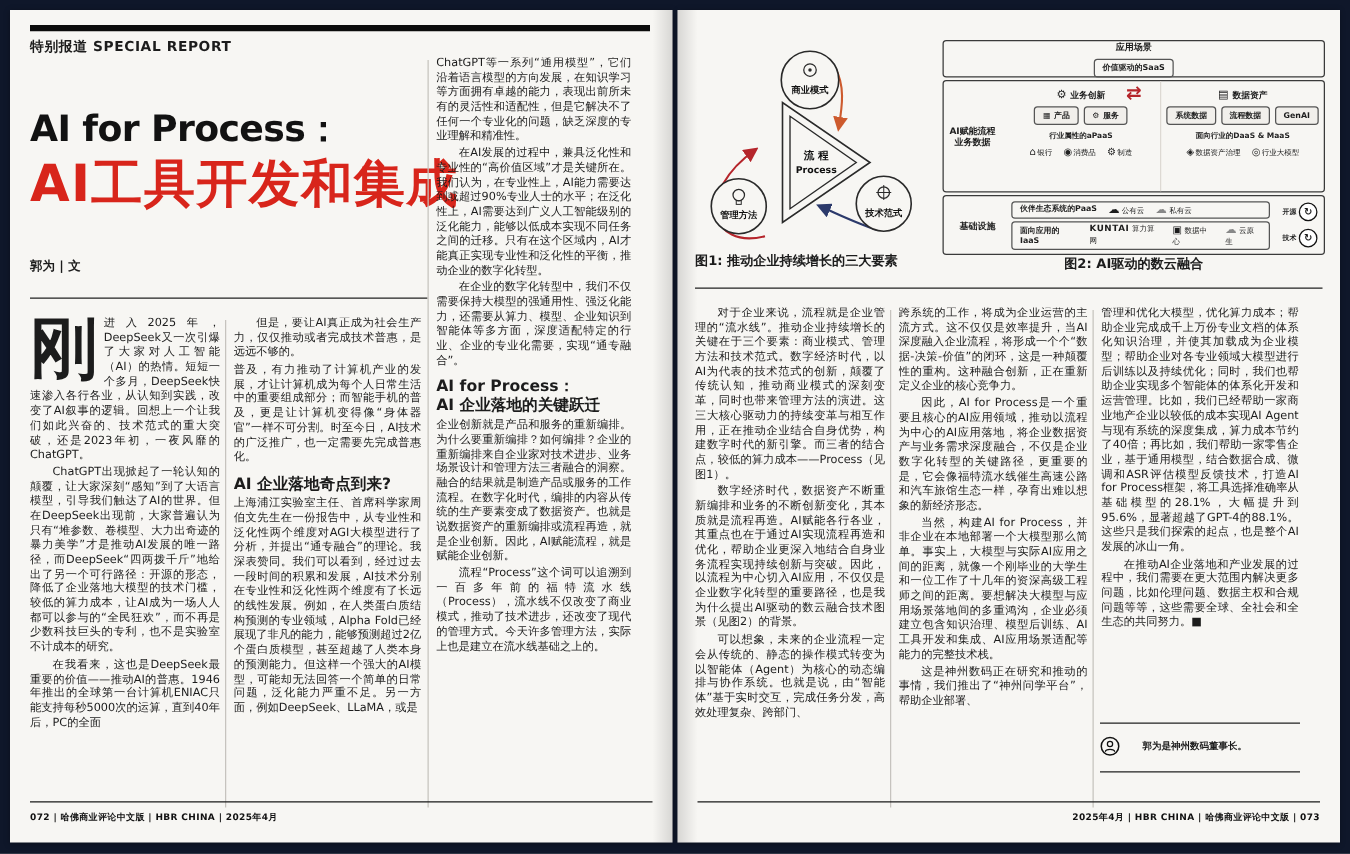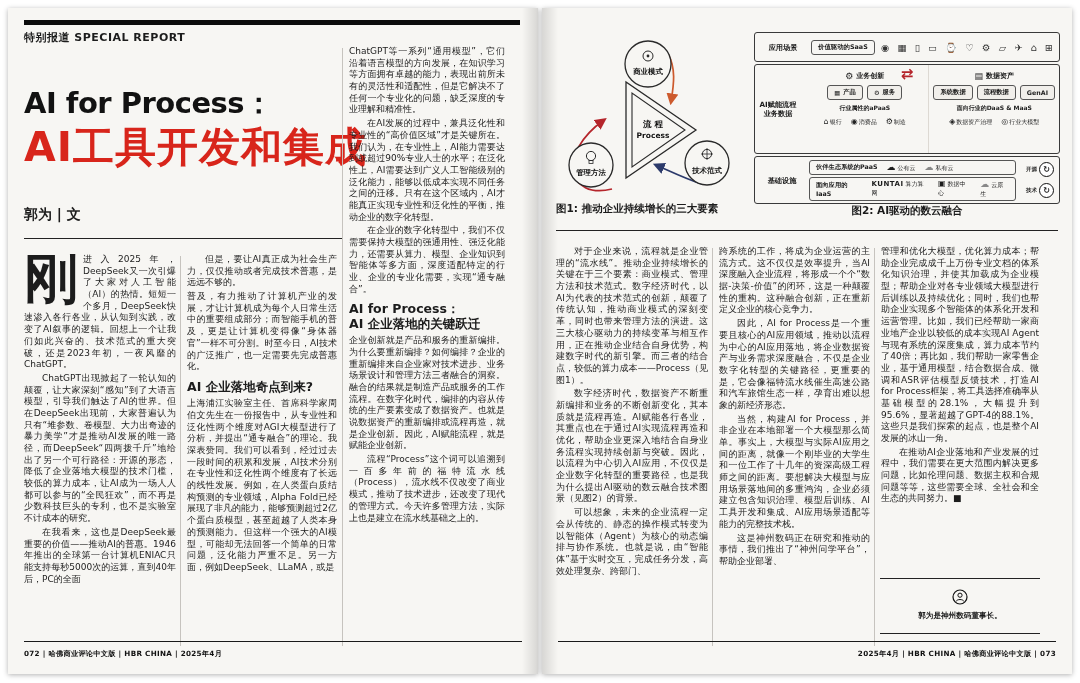--- a/index.html
+++ b/index.html
@@ -1,49 +1,49 @@
 <!DOCTYPE html>
 <html><head>
 <meta charset="utf-8">
 <style>
   html,body{margin:0;padding:0;}
   body{background:#cfcdc9;font-family:"DejaVu Sans","Liberation Sans",sans-serif;color:#1c1c1c;}
-  .spread{position:relative;width:1080px;height:683px;background:#ffffff;overflow:hidden;}
+  .spread{position:relative;width:1080px;height:683px;background:#0f172a;overflow:hidden;}
   .page{position:absolute;top:8px;height:666px;background:#f7f6f3;box-shadow:0 1px 5px rgba(0,0,0,.3);}
   .page.left{left:8px;width:530px;}
   .page.right{left:542px;width:530px;}
   .page.left::after{content:"";position:absolute;top:0;right:0;bottom:0;width:16px;background:linear-gradient(to right,rgba(0,0,0,0),rgba(0,0,0,.13));pointer-events:none;}
   .page.right::after{content:"";position:absolute;top:0;left:0;bottom:0;width:16px;background:linear-gradient(to left,rgba(0,0,0,0),rgba(0,0,0,.13));pointer-events:none;}
 
   .abs{position:absolute;}
   .kicker{top:12px;left:16px;right:18px;border-top:5px solid #0c0c0c;padding-top:5px;font-size:11px;font-weight:bold;letter-spacing:.5px;}
   .title1{top:76px;left:16px;font-size:29px;font-weight:800;letter-spacing:-.5px;color:#121212;}
   .title2{top:112px;left:16px;font-size:41px;font-weight:900;letter-spacing:1px;}
-  .byline{top:198px;left:16px;font-size:14px;font-weight:bold;}
+  .byline{top:198px;left:16px;font-size:10px;font-weight:bold;}
   .titlerule{top:230px;left:16px;width:318px;border-top:1.5px solid #222;}
 
   .col{overflow:hidden;}
   p.body{font-size:9px;line-height:1.3;text-align:justify;margin:0 0 2px;}
   p.body.ind{text-indent:2em;}
   .dropcap{float:left;font-size:54px;line-height:.88;font-weight:900;margin:1px 5px 0 0;}
   h3.colh{font-size:12.5px;font-weight:800;margin:7px 0 4px;line-height:1.15;}
   .vrule{position:absolute;width:1px;background:#c6c3be;}
 
   .pgfootrule{position:absolute;left:16px;right:16px;bottom:32px;border-top:1px solid #1a1a1a;}
   .pgfoot{position:absolute;bottom:15px;font-size:7.2px;font-weight:bold;letter-spacing:.3px;color:#111;}
   .pgfoot.l{left:16px;}
   .pgfoot.r{right:16px;}
 
   
   .figcap{font-size:10.5px;font-weight:800;}
   
   .fig2{display:flex;flex-direction:column;gap:2px;}
   .f2row{border:1.5px solid #3a3a3a;border-radius:3px;background:#f7f6f3;display:flex;align-items:center;}
   .f2label{width:46px;flex:none;font-size:7.2px;font-weight:800;text-align:center;line-height:1.25;}
-  .f2rowA{height:28px;padding:0 5px;gap:5px;}
+  .f2rowA{height:28px;padding:0 5px;gap:5px;flex-direction:column;}
   .f2saas{border:1.2px solid #555;border-radius:3px;padding:2px 6px;font-size:6.4px;font-weight:bold;white-space:nowrap;}
   .f2icons{display:flex;gap:6px;font-size:9.5px;color:#333;flex:1;justify-content:space-around;}
   .f2rowB{height:88px;align-items:stretch;position:relative;}
   .f2rowB .f2label{align-self:center;}
   .halves{flex:1;display:flex;}
   .half{flex:1;padding:6px 4px 4px;display:flex;flex-direction:column;align-items:center;gap:4px;}
   .half+.half{border-left:1px solid #ddd9d3;}
   .halfhead{font-size:7px;font-weight:800;display:flex;gap:3px;align-items:center;}
   .halfhead .gl{font-size:9px;}
   .boxrow{display:flex;gap:4px;}
@@ -54,21 +54,21 @@
   .swap{position:absolute;left:50%;top:2px;transform:translateX(-50%);font-size:15px;font-weight:900;line-height:1;}
   .f2rowC{height:42px;padding:2px 4px;gap:4px;}
   .infracol{flex:1;display:flex;flex-direction:column;gap:2px;}
   .infrarow{border:1px solid #555;border-radius:3px;display:flex;align-items:center;gap:9px;padding:1px 6px;font-size:6px;flex:1;}
   .infrarow b{font-size:6.3px;}
   .brand{font-weight:900;font-size:7px;letter-spacing:.5px;}
   .sidecol{width:34px;flex:none;display:flex;flex-direction:column;justify-content:space-around;align-items:flex-end;height:100%;padding-right:1px;}
   .sideitem{display:flex;align-items:center;gap:2px;font-size:5.5px;font-weight:bold;}
   .sidecirc{width:13px;height:13px;border:1.4px solid #111;border-radius:50%;display:flex;align-items:center;justify-content:center;font-size:8px;line-height:1;background:#fff;}
 
-  .bio{position:absolute;left:338px;width:160px;top:570px;border-top:1.5px solid #222;border-bottom:1.5px solid #222;padding:10px 0 12px;display:flex;gap:6px;align-items:center;flex-direction:column;}
+  .bio{position:absolute;left:338px;width:160px;top:570px;border-top:1.5px solid #222;border-bottom:1.5px solid #222;padding:10px 0 12px;display:flex;gap:18px;align-items:center;}
   .bio .txt{font-size:7.6px;font-weight:bold;}
   .avatar{flex:none;}
 </style>
 </head>
 <body>
 
 <div class="spread">
 
   <div class="page left">
     <div class="abs kicker">特别报道 SPECIAL REPORT</div>

